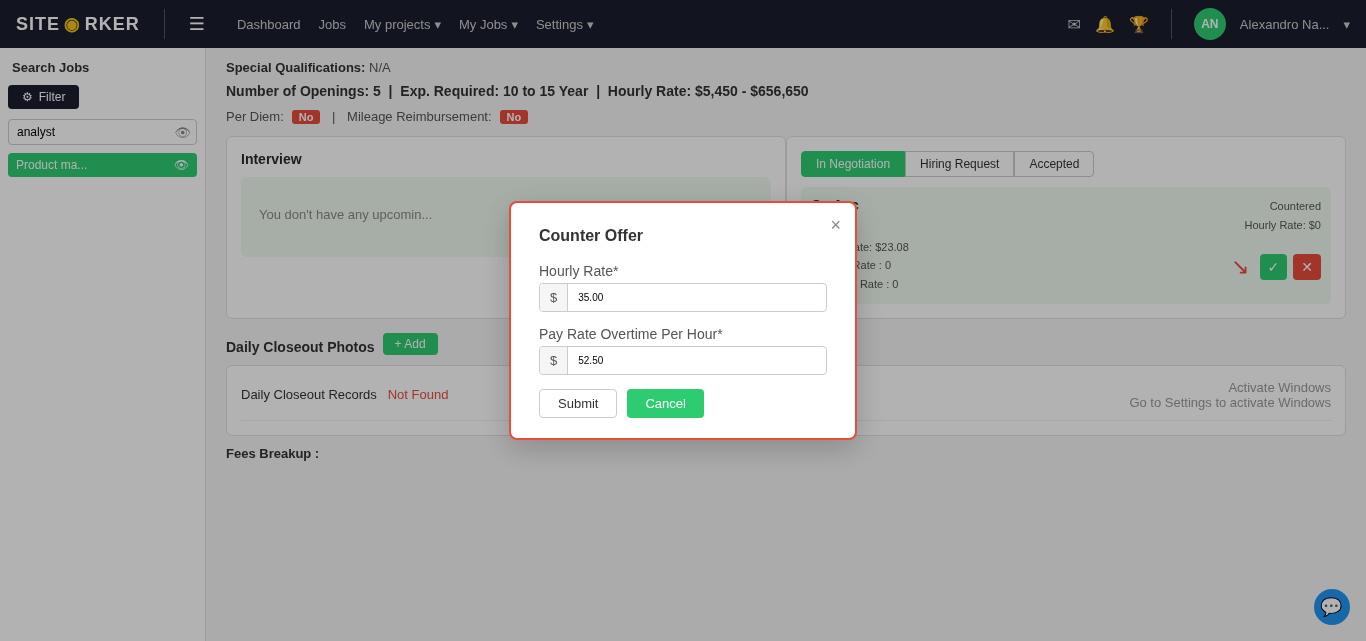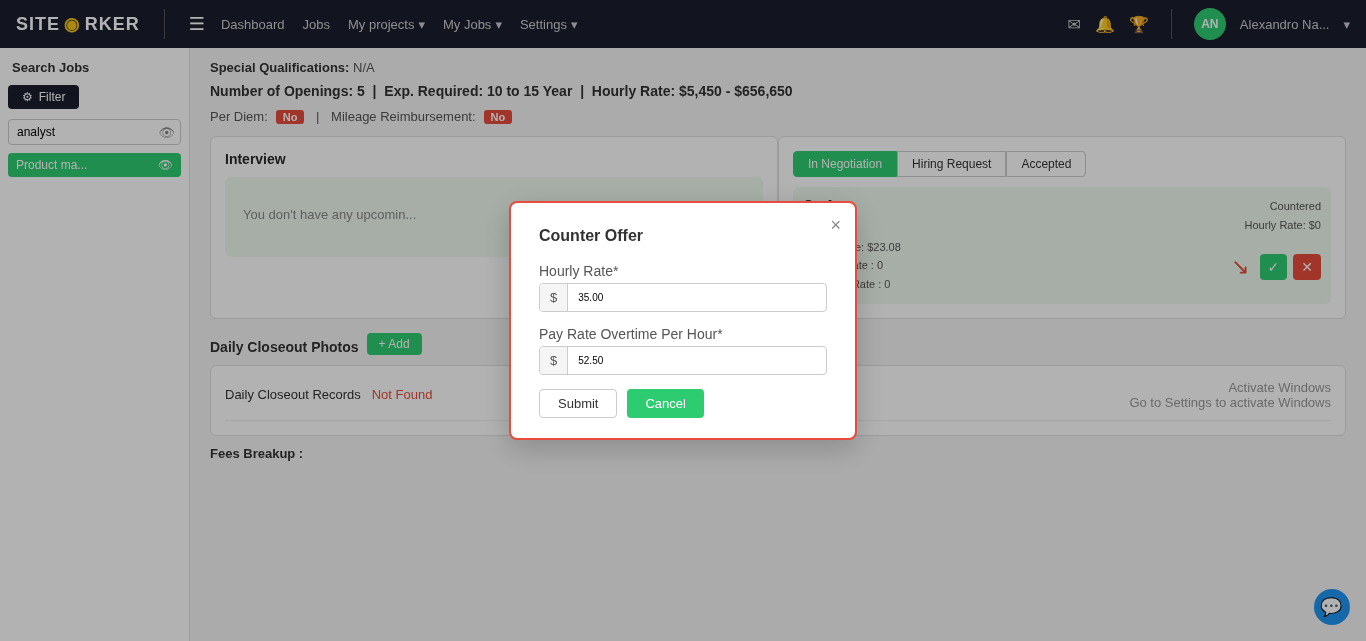--- a/index.html
+++ b/index.html
@@ -12,31 +12,31 @@
       display: flex;
       align-items: center;
       padding: 0 16px;
       height: 48px;
       gap: 16px;
     }
     .topnav-logo { font-size: 18px; font-weight: bold; color: #fff; letter-spacing: 1px; display: flex; align-items: center; gap: 4px; }
     .topnav-logo span.w { color: #f5c518; }
     .topnav-divider { width: 1px; height: 30px; background: #555; margin: 0 8px; }
     .topnav-hamburger { font-size: 18px; cursor: pointer; }
-    .topnav-links { display: flex; gap: 18px; margin-left: 0; flex: 1; }
+    .topnav-links { display: flex; gap: 18px; margin-left: 16px; flex: 1; }
     .topnav-links a { color: #ccc; text-decoration: none; font-size: 13px; }
     .topnav-dropdown { display: flex; align-items: center; gap: 4px; cursor: pointer; color: #ccc; font-size: 13px; }
     .topnav-right { display: flex; align-items: center; gap: 14px; margin-left: auto; }
     .topnav-icon { color: #ccc; font-size: 16px; cursor: pointer; }
     .avatar { width: 32px; height: 32px; border-radius: 50%; background: #2ecc71; color: #fff; display: flex; align-items: center; justify-content: center; font-size: 12px; font-weight: bold; }
     .avatar-name { color: #ccc; font-size: 13px; cursor: pointer; }
 
     
     .layout { display: flex; height: calc(100vh - 48px); }
-    .sidebar { width: 190px; background: #fff; border-right: 1px solid #e0e0e0; padding: 12px 8px; flex-shrink: 0; }
+    .sidebar { width: 206px; background: #fff; border-right: 1px solid #e0e0e0; padding: 12px 8px; flex-shrink: 0; }
     .sidebar-search-jobs { font-size: 13px; font-weight: bold; color: #333; margin-bottom: 10px; padding-left: 4px; }
     .sidebar-filter-btn { background: #1a1f2e; color: #fff; border: none; padding: 5px 14px; border-radius: 4px; cursor: pointer; font-size: 12px; display: flex; align-items: center; gap: 6px; margin-bottom: 10px; }
     .sidebar-input-wrap { position: relative; margin-bottom: 8px; }
     .sidebar-input { width: 100%; border: 1px solid #ccc; border-radius: 4px; padding: 5px 28px 5px 8px; font-size: 12px; }
     .sidebar-input-eye { position: absolute; right: 6px; top: 50%; transform: translateY(-50%); color: #888; cursor: pointer; font-size: 13px; }
     .sidebar-tag { background: #2ecc71; color: #fff; border-radius: 4px; padding: 5px 8px; font-size: 12px; display: flex; align-items: center; justify-content: space-between; margin-bottom: 6px; cursor: pointer; }
 
     
     .main { flex: 1; overflow-y: auto; padding: 0; background: #f5f5f5; position: relative; }
     .content-area { padding: 12px 20px; }

